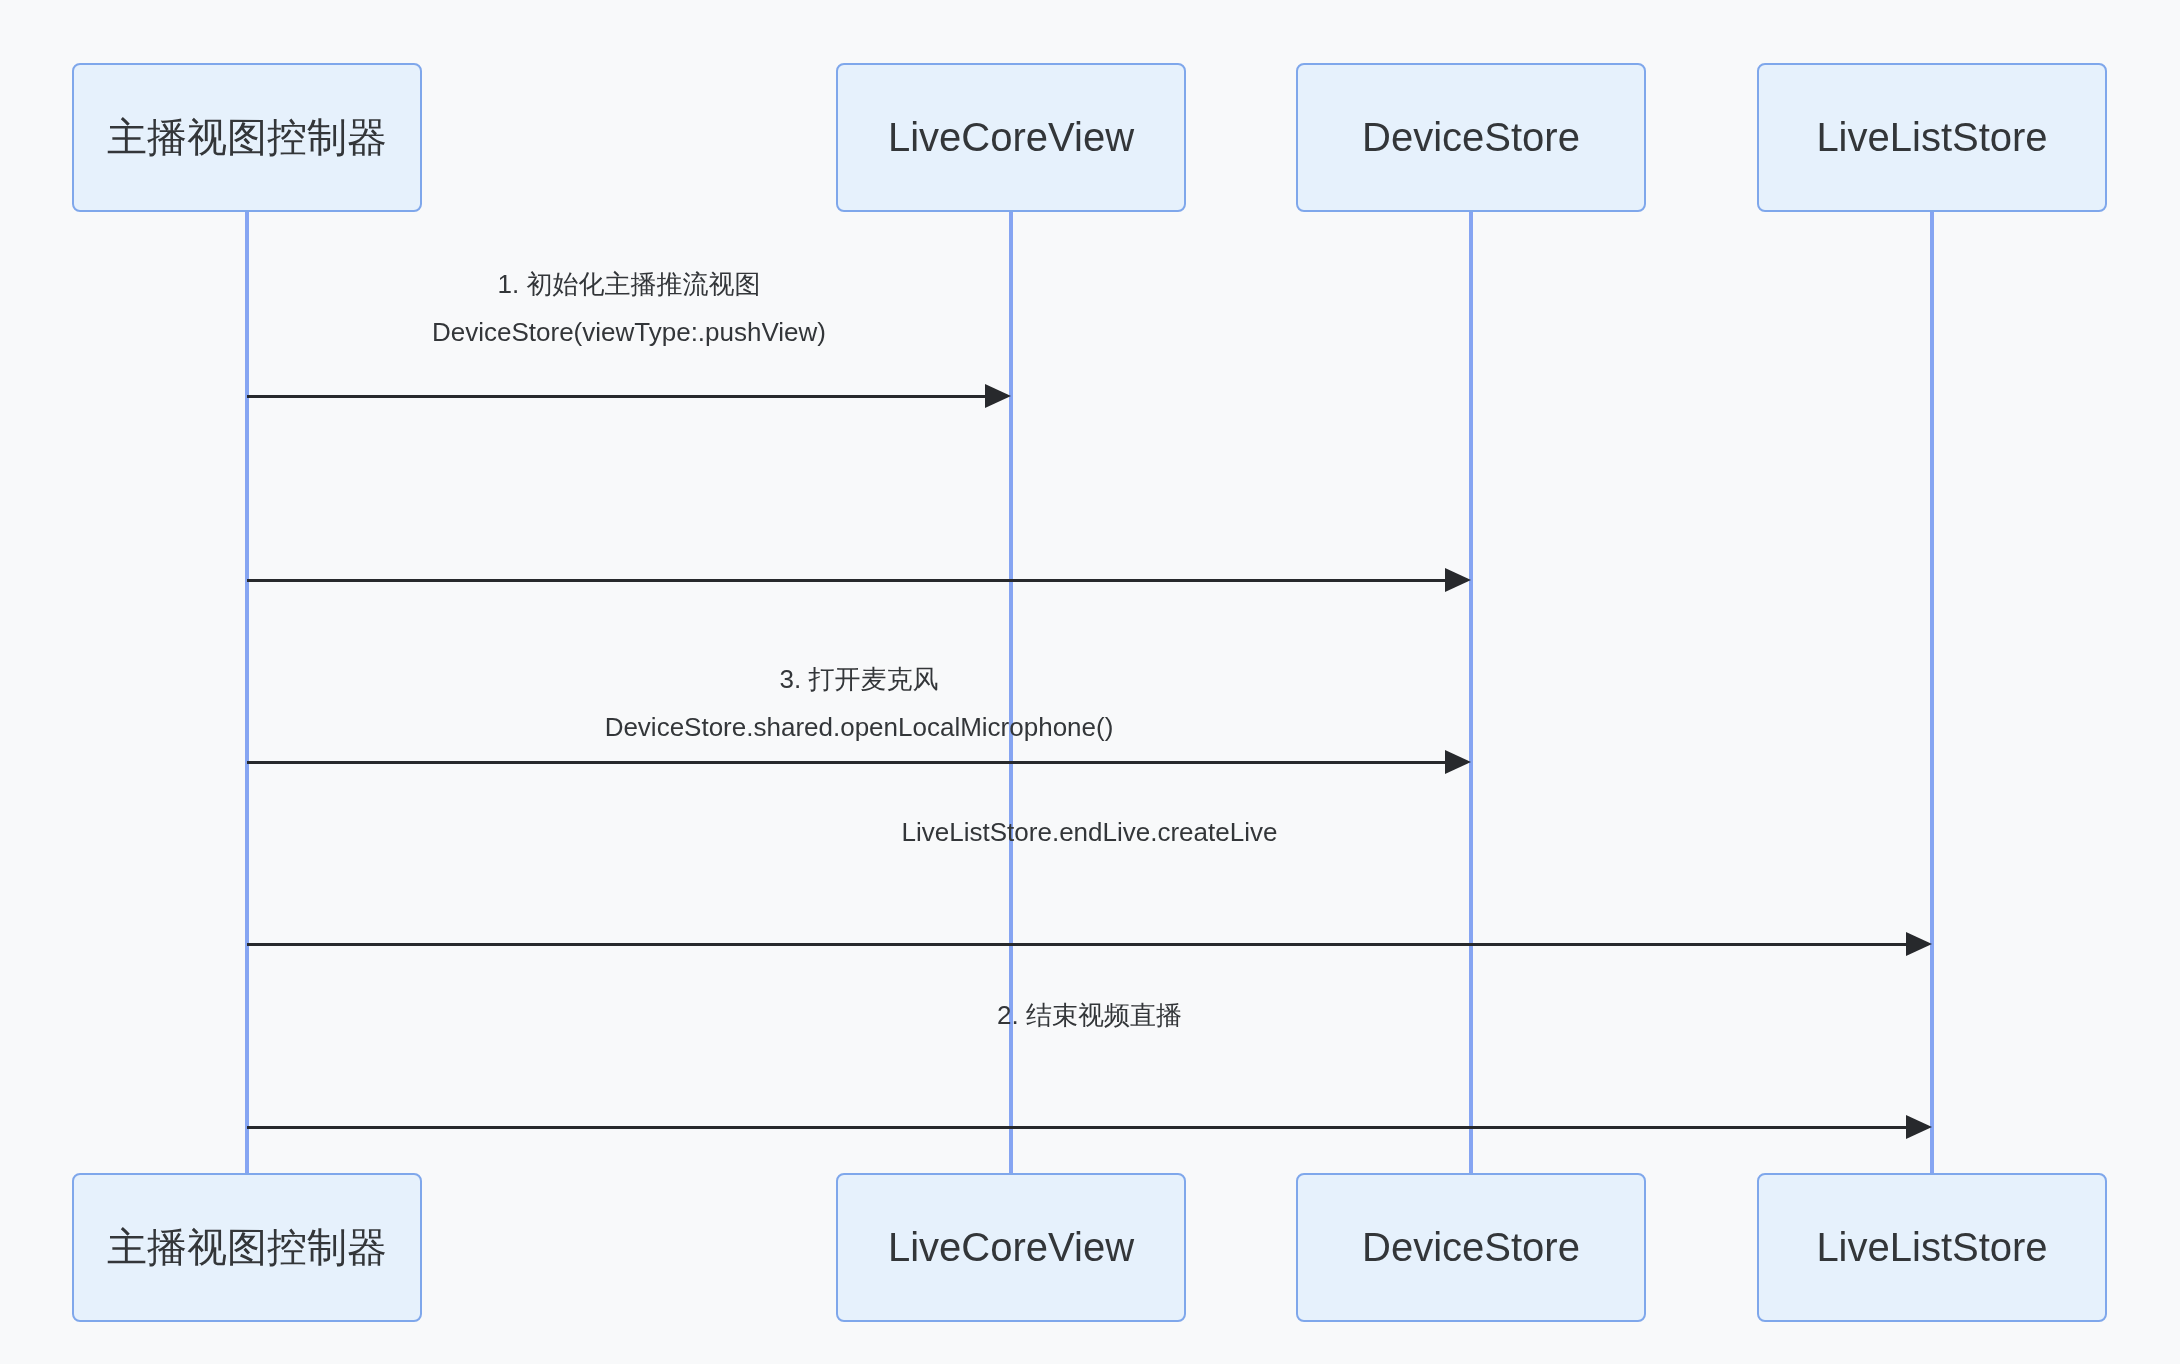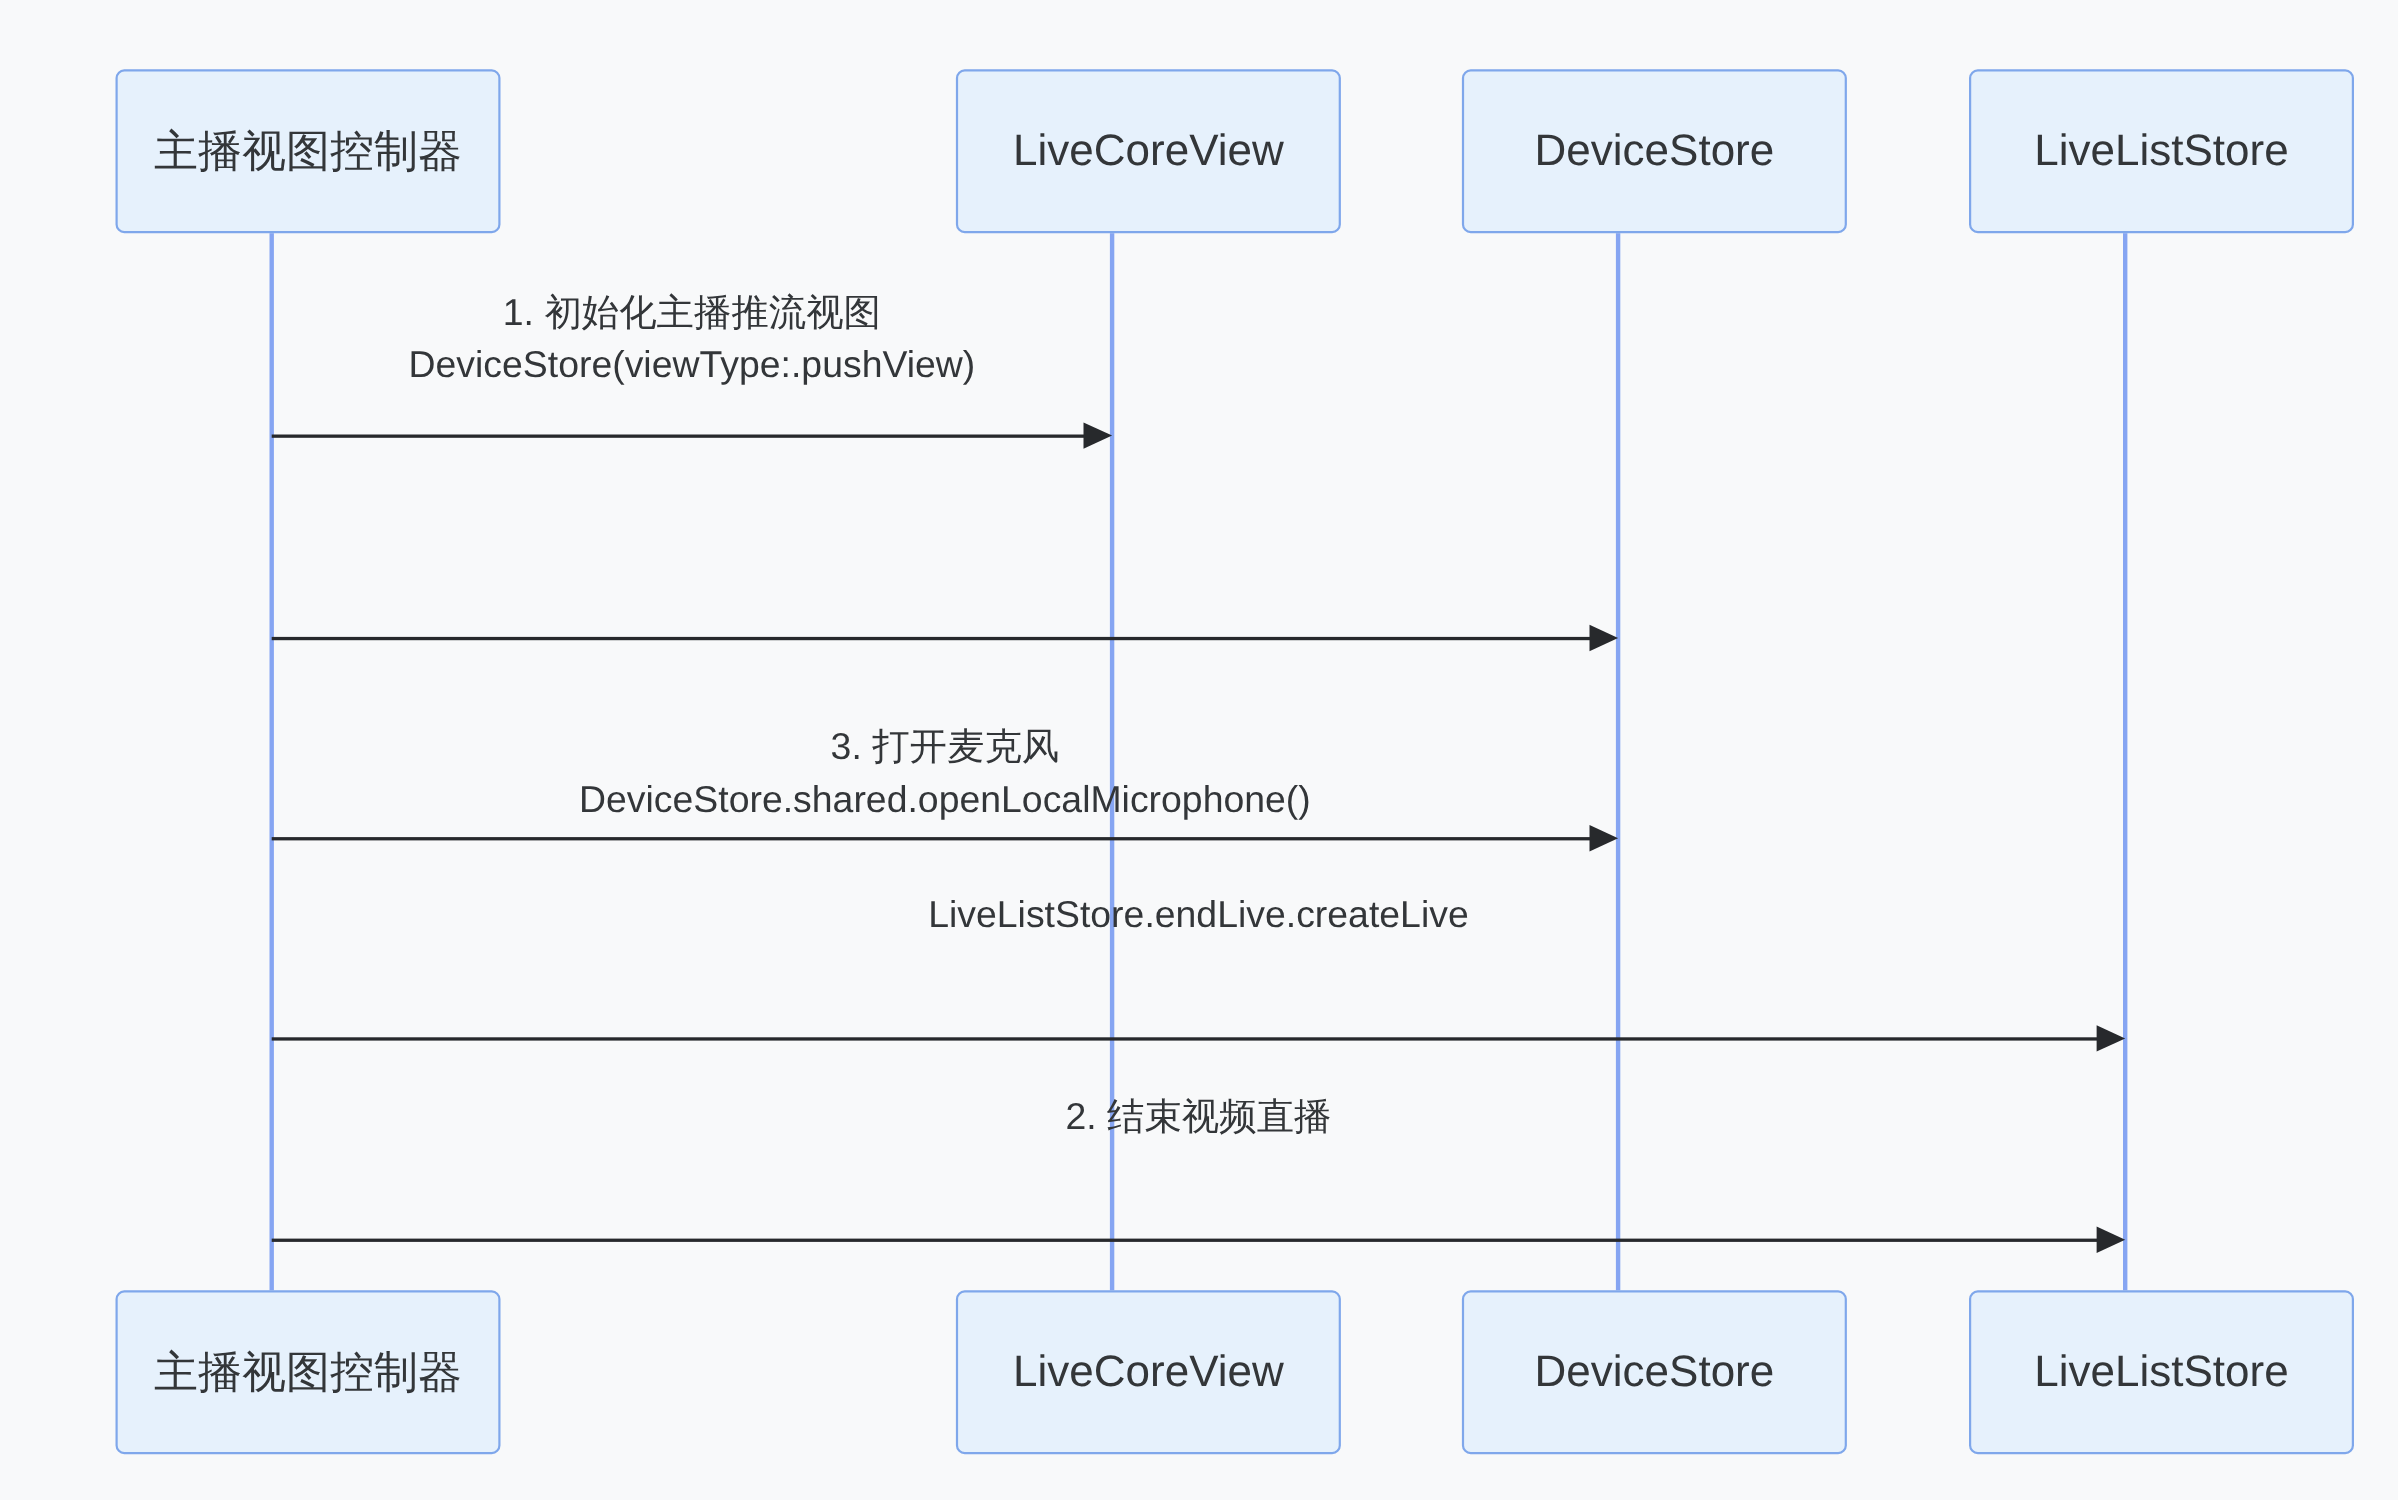--- a/index.html
+++ b/index.html
@@ -34,33 +34,32 @@
   .actor {
     position: absolute;
     width: 350px;
     height: 149px;
     background: var(--actor-fill);
     border: 2px solid var(--actor-border);
     border-radius: 8px;
     display: flex;
     align-items: center;
     justify-content: center;
-    margin-left: 33px;
   }
   .actor.top { top: 63px; }
   .actor.bottom { top: 1173px; }
   .actor .label {
     font-size: 40px;
     color: var(--text);
     white-space: nowrap;
   }
   .message {
     position: absolute;
     text-align: center;
-    font-size: 34px;
+    font-size: 26px;
     line-height: 48px;
     color: var(--text);
     white-space: nowrap;
   }
   .arrow-line {
     position: absolute;
     height: 3px;
     background: var(--arrow);
   }
   .arrow-head {

